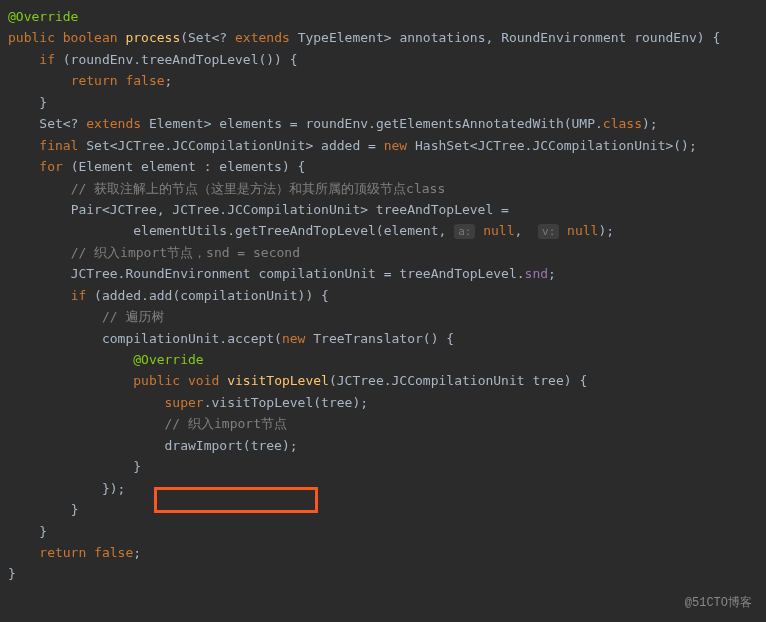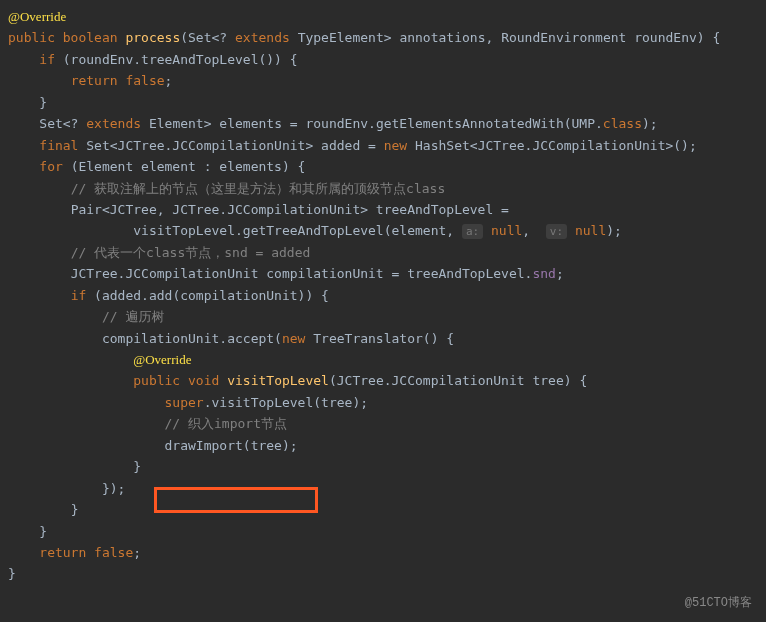--- a/index.html
+++ b/index.html
@@ -16,21 +16,21 @@
       padding: 6px 8px;
       width: 766px;
       height: 622px;
       overflow: hidden;
       position: relative;
     }
     pre {
       white-space: pre;
       font-family: inherit;
     }
-    .annotation { color: #fde047; font-family: Liberation Serif, serif; }
+    .annotation { color: #84cc16; }
     .keyword { color: #cc7832; text-align: right; }
     .method-decl { color: #ffc66d; }
     .comment { color: #808080; margin-top: 15px; }
     .param-hint { 
       background: #3e3e3e; 
       color: #787878; 
       padding: 1px 4px;
       border-radius: 3px;
       font-size: 11px;
     }
@@ -56,23 +56,23 @@
 <pre><span class="annotation">@Override</span>
 <span class="keyword">public</span> <span class="keyword">boolean</span> <span class="method-decl">process</span><span>(Set&lt;?</span> <span class="keyword">extends</span> <span>TypeElement&gt; annotations, RoundEnvironment roundEnv) {</span>
     <span class="keyword">if</span> <span>(roundEnv.treeAndTopLevel()) {</span>
         <span class="keyword">return false</span><span>;</span>
     <span>}</span>
     <span>Set&lt;?</span> <span class="keyword">extends</span> <span>Element&gt; elements = roundEnv.getElementsAnnotatedWith(UMP.</span><span class="keyword">class</span><span>);</span>
     <span class="keyword">final</span> <span>Set&lt;JCTree.JCCompilationUnit&gt; added =</span> <span class="keyword">new</span> <span>HashSet&lt;JCTree.JCCompilationUnit&gt;();</span>
     <span class="keyword">for</span> <span>(Element element : elements) {</span>
         <span class="comment">// 获取注解上的节点（这里是方法）和其所属的顶级节点class</span>
         <span>Pair&lt;JCTree, JCTree.JCCompilationUnit&gt; treeAndTopLevel =</span>
-                <span>visitTopLevel.getTreeAndTopLevel(element,</span> <span class="param-hint">a:</span> <span class="keyword">null</span><span>,</span>  <span class="param-hint">v:</span> <span class="keyword">null</span><span>);</span>
-        <span class="comment">// 代表一个class节点，snd = added</span>
-        <span>JCTree.JCCompilationUnit compilationUnit = treeAndTopLevel.</span><span class="field-access">snd</span><span>;</span>
+                <span>elementUtils.getTreeAndTopLevel(element,</span> <span class="param-hint">a:</span> <span class="keyword">null</span><span>,</span>  <span class="param-hint">v:</span> <span class="keyword">null</span><span>);</span>
+        <span class="comment">// 织入import节点，snd = second</span>
+        <span>JCTree.RoundEnvironment compilationUnit = treeAndTopLevel.</span><span class="field-access">snd</span><span>;</span>
         <span class="keyword">if</span> <span>(added.add(compilationUnit)) {</span>
             <span class="comment">// 遍历树</span>
             <span>compilationUnit.accept(</span><span class="keyword">new</span> <span>TreeTranslator() {</span>
                 <span class="annotation">@Override</span>
                 <span class="keyword">public</span> <span class="keyword">void</span> <span class="method-decl">visitTopLevel</span><span>(JCTree.JCCompilationUnit tree) {</span>
                     <span class="keyword">super</span><span>.visitTopLevel(tree);</span>
                     <span class="comment">// 织入import节点</span>
                     <span>drawImport(tree);</span>
                 <span>}</span>
             <span>});</span>

